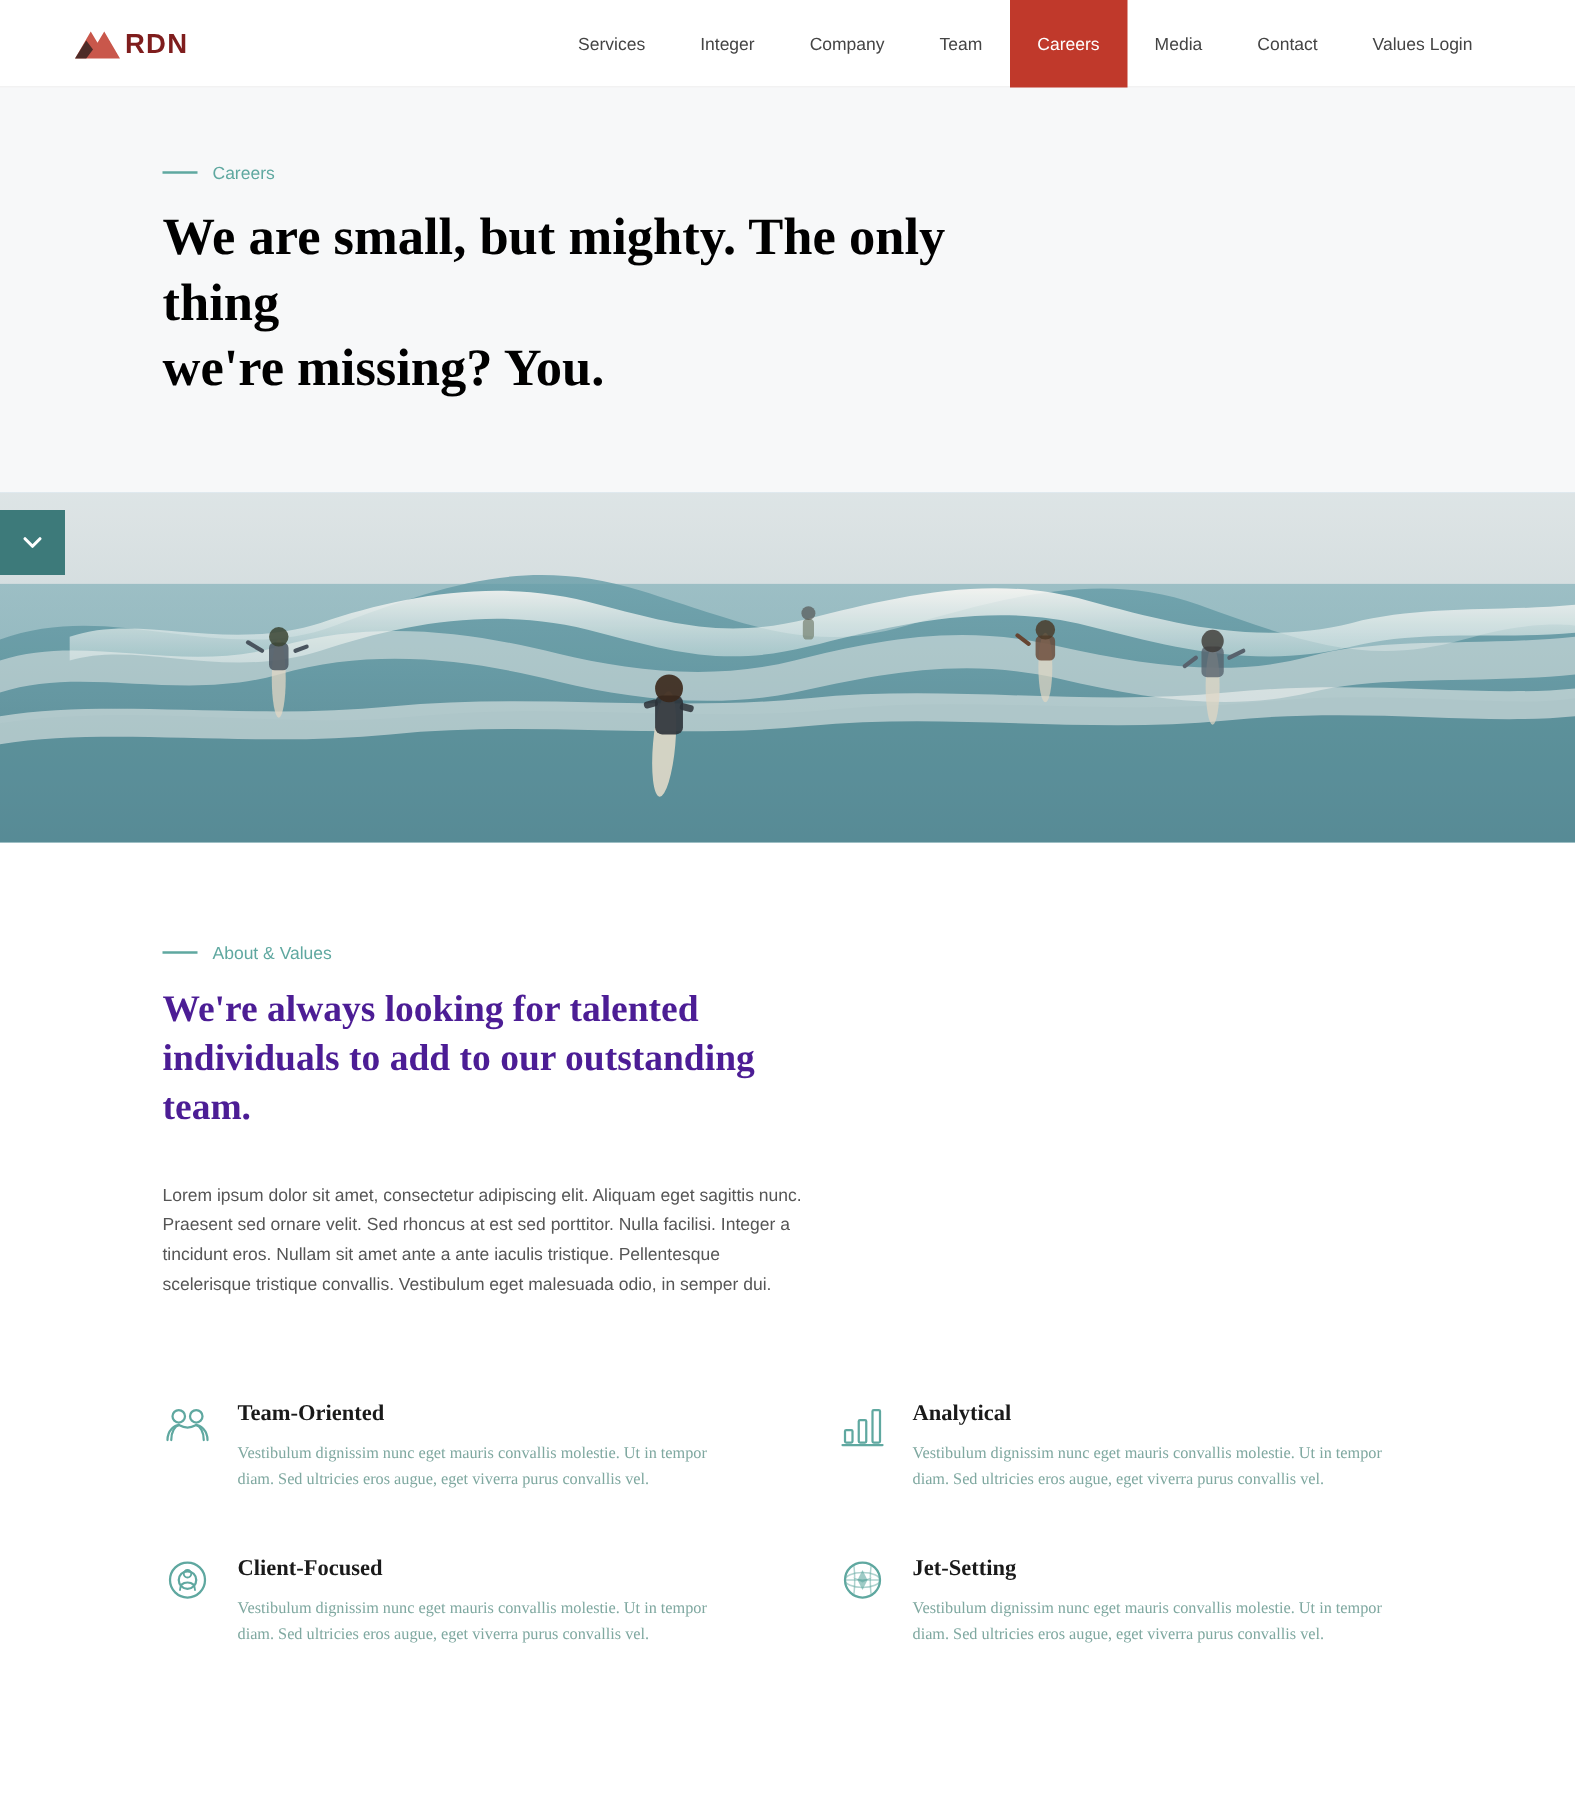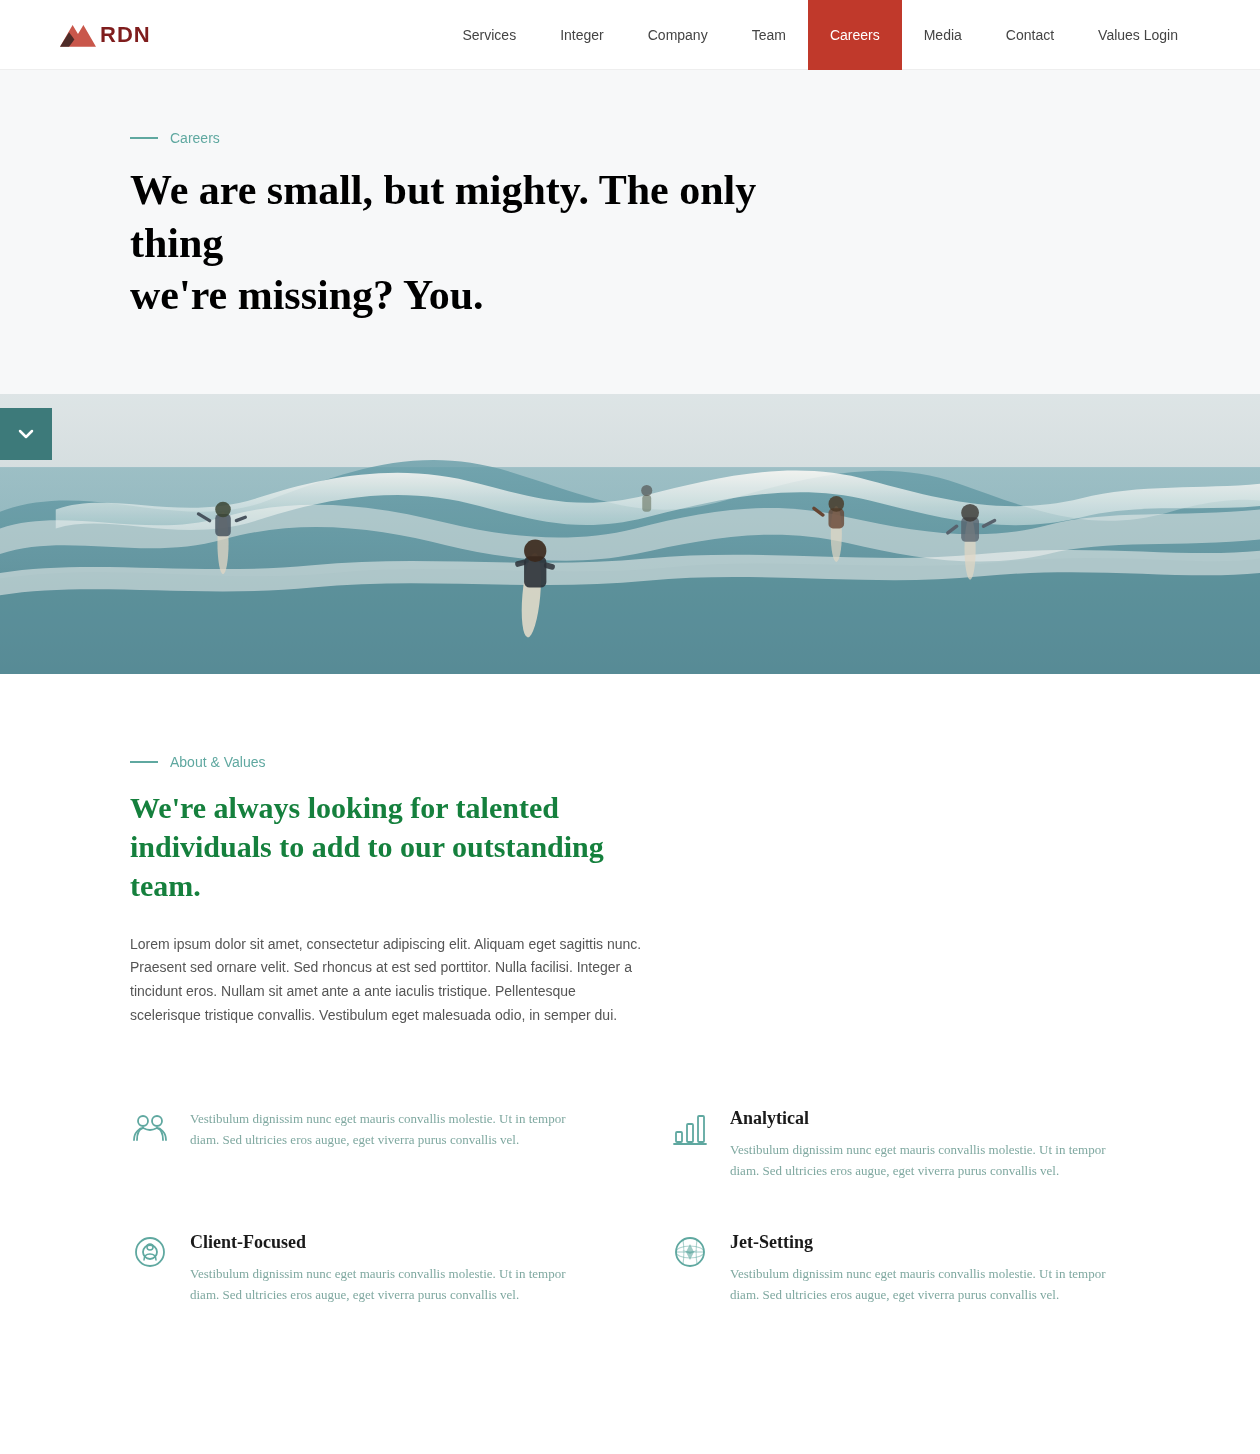--- a/index.html
+++ b/index.html
@@ -122,23 +122,23 @@
 
     
     .about-section {
       padding: 80px 116px 60px 130px;
       background: #fff;
     }
     .about-title {
       font-family: 'Georgia', serif;
       font-size: 30px;
       font-weight: 700;
-      color: #15803d;
+      color: #4c1d95;
       line-height: 1.3;
-      margin-bottom: 28px;
+      margin-bottom: 40px;
       max-width: 520px;
     }
     .about-body {
       font-family: Arial, sans-serif;
       font-size: 14px;
       color: #555;
       line-height: 1.7;
       max-width: 520px;
     }
 
@@ -326,20 +326,21 @@
         <svg viewBox="0 0 40 40" fill="none" xmlns="http://www.w3.org/2000/svg">
           <circle cx="13" cy="13" r="5" stroke="#5fa8a0" stroke-width="1.8"></circle>
           <circle cx="27" cy="13" r="5" stroke="#5fa8a0" stroke-width="1.8"></circle>
           <path d="M4,32 C4,24 10,20 13,20" stroke="#5fa8a0" stroke-width="1.8" stroke-linecap="round"></path>
           <path d="M36,32 C36,24 30,20 27,20" stroke="#5fa8a0" stroke-width="1.8" stroke-linecap="round"></path>
           <path d="M13,20 C13,20 17,22 20,22 C23,22 27,20 27,20 C30,21 33,25 33,32" stroke="#5fa8a0" stroke-width="1.8" stroke-linecap="round"></path>
           <path d="M7,32 C7,25 10,21 13,20" stroke="#5fa8a0" stroke-width="1.8" stroke-linecap="round"></path>
         </svg>
       </div>
       <div class="value-content">
+        <div class="value-title">Team-Oriented</div>
         <div class="value-desc">Vestibulum dignissim nunc eget mauris convallis molestie. Ut in tempor diam. Sed ultricies eros augue, eget viverra purus convallis vel.</div>
       </div>
     </div>
 
     <div class="value-item">
       <div class="value-icon">
         <svg viewBox="0 0 40 40" fill="none" xmlns="http://www.w3.org/2000/svg">
           <rect x="6" y="24" width="6" height="10" rx="1" stroke="#5fa8a0" stroke-width="1.8"></rect>
           <rect x="17" y="16" width="6" height="18" rx="1" stroke="#5fa8a0" stroke-width="1.8"></rect>
           <rect x="28" y="8" width="6" height="26" rx="1" stroke="#5fa8a0" stroke-width="1.8"></rect>

